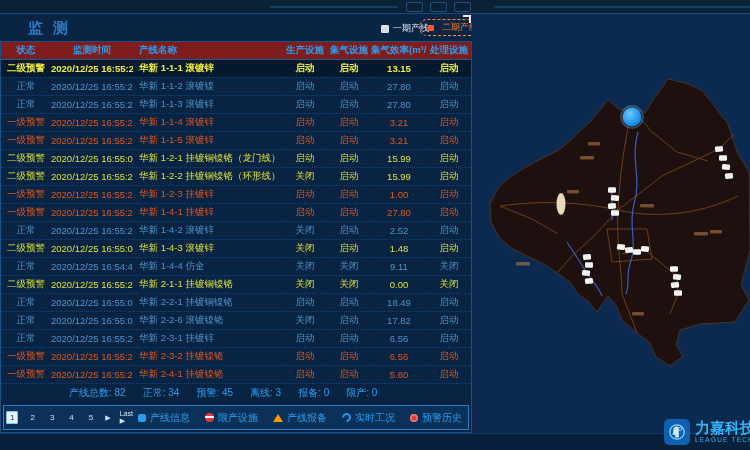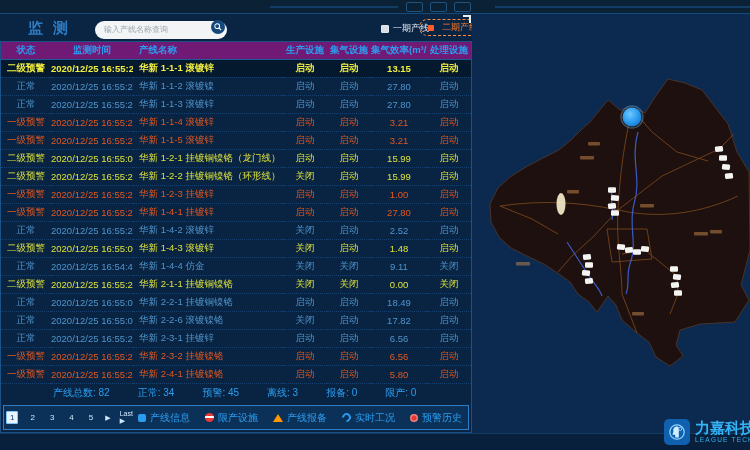--- a/index.html
+++ b/index.html
@@ -23,30 +23,30 @@
   .phase1 .cb { width:8px; height:8px; border:1px solid #dfe8f0; background:rgba(255,255,255,.85); border-radius:1px; }
   .phase2-btn { position:absolute; left:419px; top:5px; height:17px; padding:0 8px; display:flex; align-items:center; gap:8px;
     border:1px dashed #ff8a3c; border-radius:9px; color:#ff7a2a; font-size:9px; cursor:pointer; white-space:nowrap; }
   .phase2-btn .mini { width:6px; height:6px; background:#ff5a2a; border-radius:1px; }
   .corner-deco { position:absolute; left:463px; top:1px; width:8px; height:8px; border-top:2px solid #e8eef5; border-right:2px solid #e8eef5; }
 
   
   .left-panel { position:absolute; left:0; top:41px; width:472px; height:392px; border:1px solid #1a5186; background:rgba(8,34,62,.35); }
 
   table { width:100%; border-collapse:collapse; table-layout:fixed; }
-  thead th { height:17px; font-size:9.5px; font-weight:bold; color:var(--accent); border-bottom:1px solid #1d5c97; background:#701a75; white-space:nowrap; overflow:hidden; }
+  thead th { height:17px; font-size:9.5px; font-weight:bold; color:var(--accent); border-bottom:1px solid #1d5c97; background:#7f1d1d; white-space:nowrap; overflow:hidden; }
   tbody td { height:18px; font-size:9.5px; text-align:center; white-space:nowrap; overflow:hidden; border-bottom:1px dotted #16406e; }
   td.c-name, th.c-name { text-align:left; padding-left:6px;margin-left:7px; }
   tr.normal td { color:var(--normal); }
   tr.warn1 td { color:var(--warn1); }
   tr.warn2 td { color:var(--warn2); }
   tr.selected { background:#04182e; }
   tr.selected td { color:#f2ef3f; font-weight:bold; }
 
-  .summary { display:flex; align-items:center; gap:28px; height:19px; padding-left:52px; color:var(--accent); font-size:10px; white-space:nowrap; }
+  .summary { display:flex; align-items:center; gap:17px; height:19px; padding-left:68px; color:var(--accent); font-size:10px; white-space:nowrap; }
 
   .bottombar { position:absolute; left:2px; right:2px; bottom:2px; height:25px; background:#0b3158; border:1px solid #2d7ec9;
     display:flex; align-items:center; justify-content:space-between; padding:0 6px 0 2px; }
   .pagination { display:flex; align-items:center; gap:9px; font-size:8px; color:#cfe8ff; }
   .pagination .page { cursor:pointer; padding:1px 3px; }
   .pagination .page.active { background:#eaf4ff; color:#0b3158; border:1px solid #7fc3ff; border-radius:1px; }
   .pagination .nav { cursor:pointer; font-size:7px; }
   .legend { display:flex; align-items:center; gap:15px; }
   .legend-item { display:flex; align-items:center; gap:4px; color:var(--accent); font-size:10px; cursor:pointer; white-space:nowrap; }
   .licon { display:inline-block; }
@@ -75,29 +75,20 @@
   <div class="topstrip">
     <div class="line" style="left:270px;width:128px;"></div>
     <div class="line" style="left:495px;right:0;"></div>
     <div class="deco-sq" style="left:406px;"></div>
     <div class="deco-sq" style="left:430px;"></div>
     <div class="deco-sq" style="left:454px;"></div>
   </div>
 
   <div class="toolbar">
     <div class="page-title">监测</div>
-    <div class="searchbox">
-      <input type="text" placeholder="输入产线名称查询" style="">
-      <div class="search-btn">
-        <svg width="8" height="8" viewBox="0 0 10 10">
-            <circle cx="4" cy="4" r="3" fill="none" stroke="#fff" stroke-width="1.3"></circle>
-            <line x1="6.2" y1="6.2" x2="9" y2="9" stroke="#fff" stroke-width="1.3"></line>
-          </svg>
-      </div>
-    </div>
     <label class="phase1">
       <span class="cb"></span>
       <span>一期产线</span>
     </label>
     <div class="phase2-btn">
       <span class="mini"></span>
       <span>二期产线</span>
     </div>
     <div class="corner-deco"></div>
   </div>

